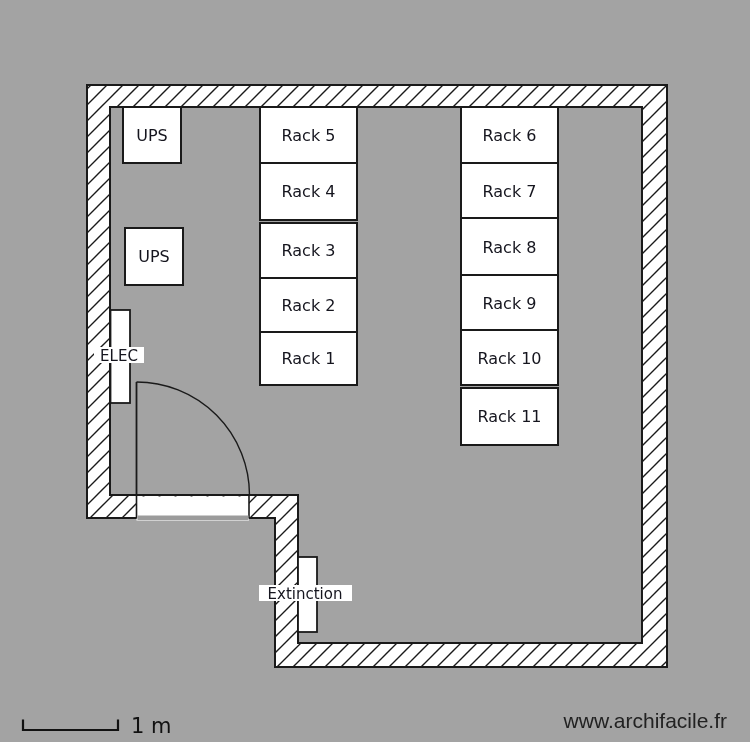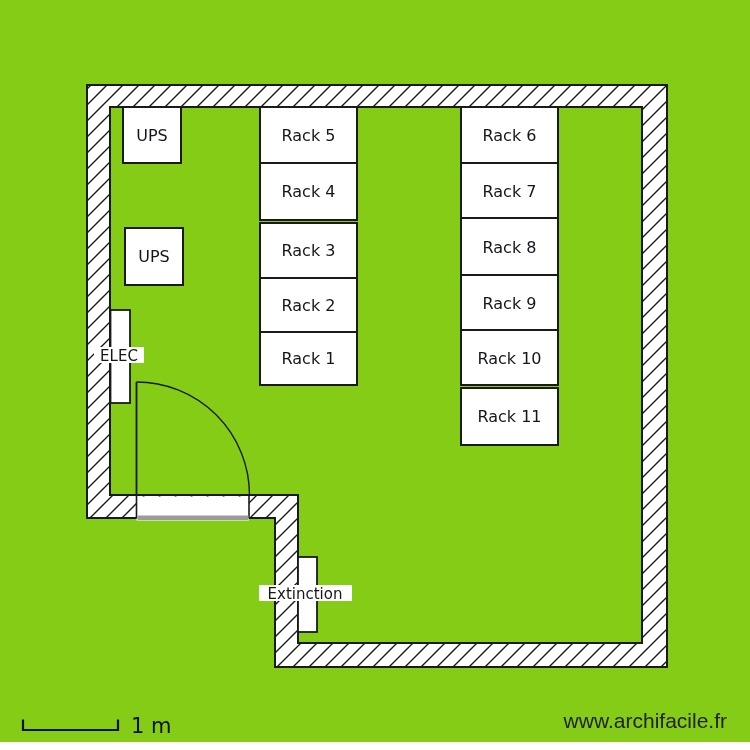--- a/index.html
+++ b/index.html
@@ -8,21 +8,21 @@
     background: #ffffff;
     width: 750px;
     height: 750px;
     overflow: hidden;
     font-family: "DejaVu Sans", sans-serif;
   }
   .canvas {
     position: relative;
     width: 750px;
     height: 742px;
-    background: #84cc16;
+    background: #a3a3a3;
   }
   svg { display: block; }
   text { user-select: none; }
   .plan-label {
     font-family: "DejaVu Sans", sans-serif;
     font-size: 16px;
     fill: #15151e;
   }
   .small-label {
     font-family: "DejaVu Sans", sans-serif;

